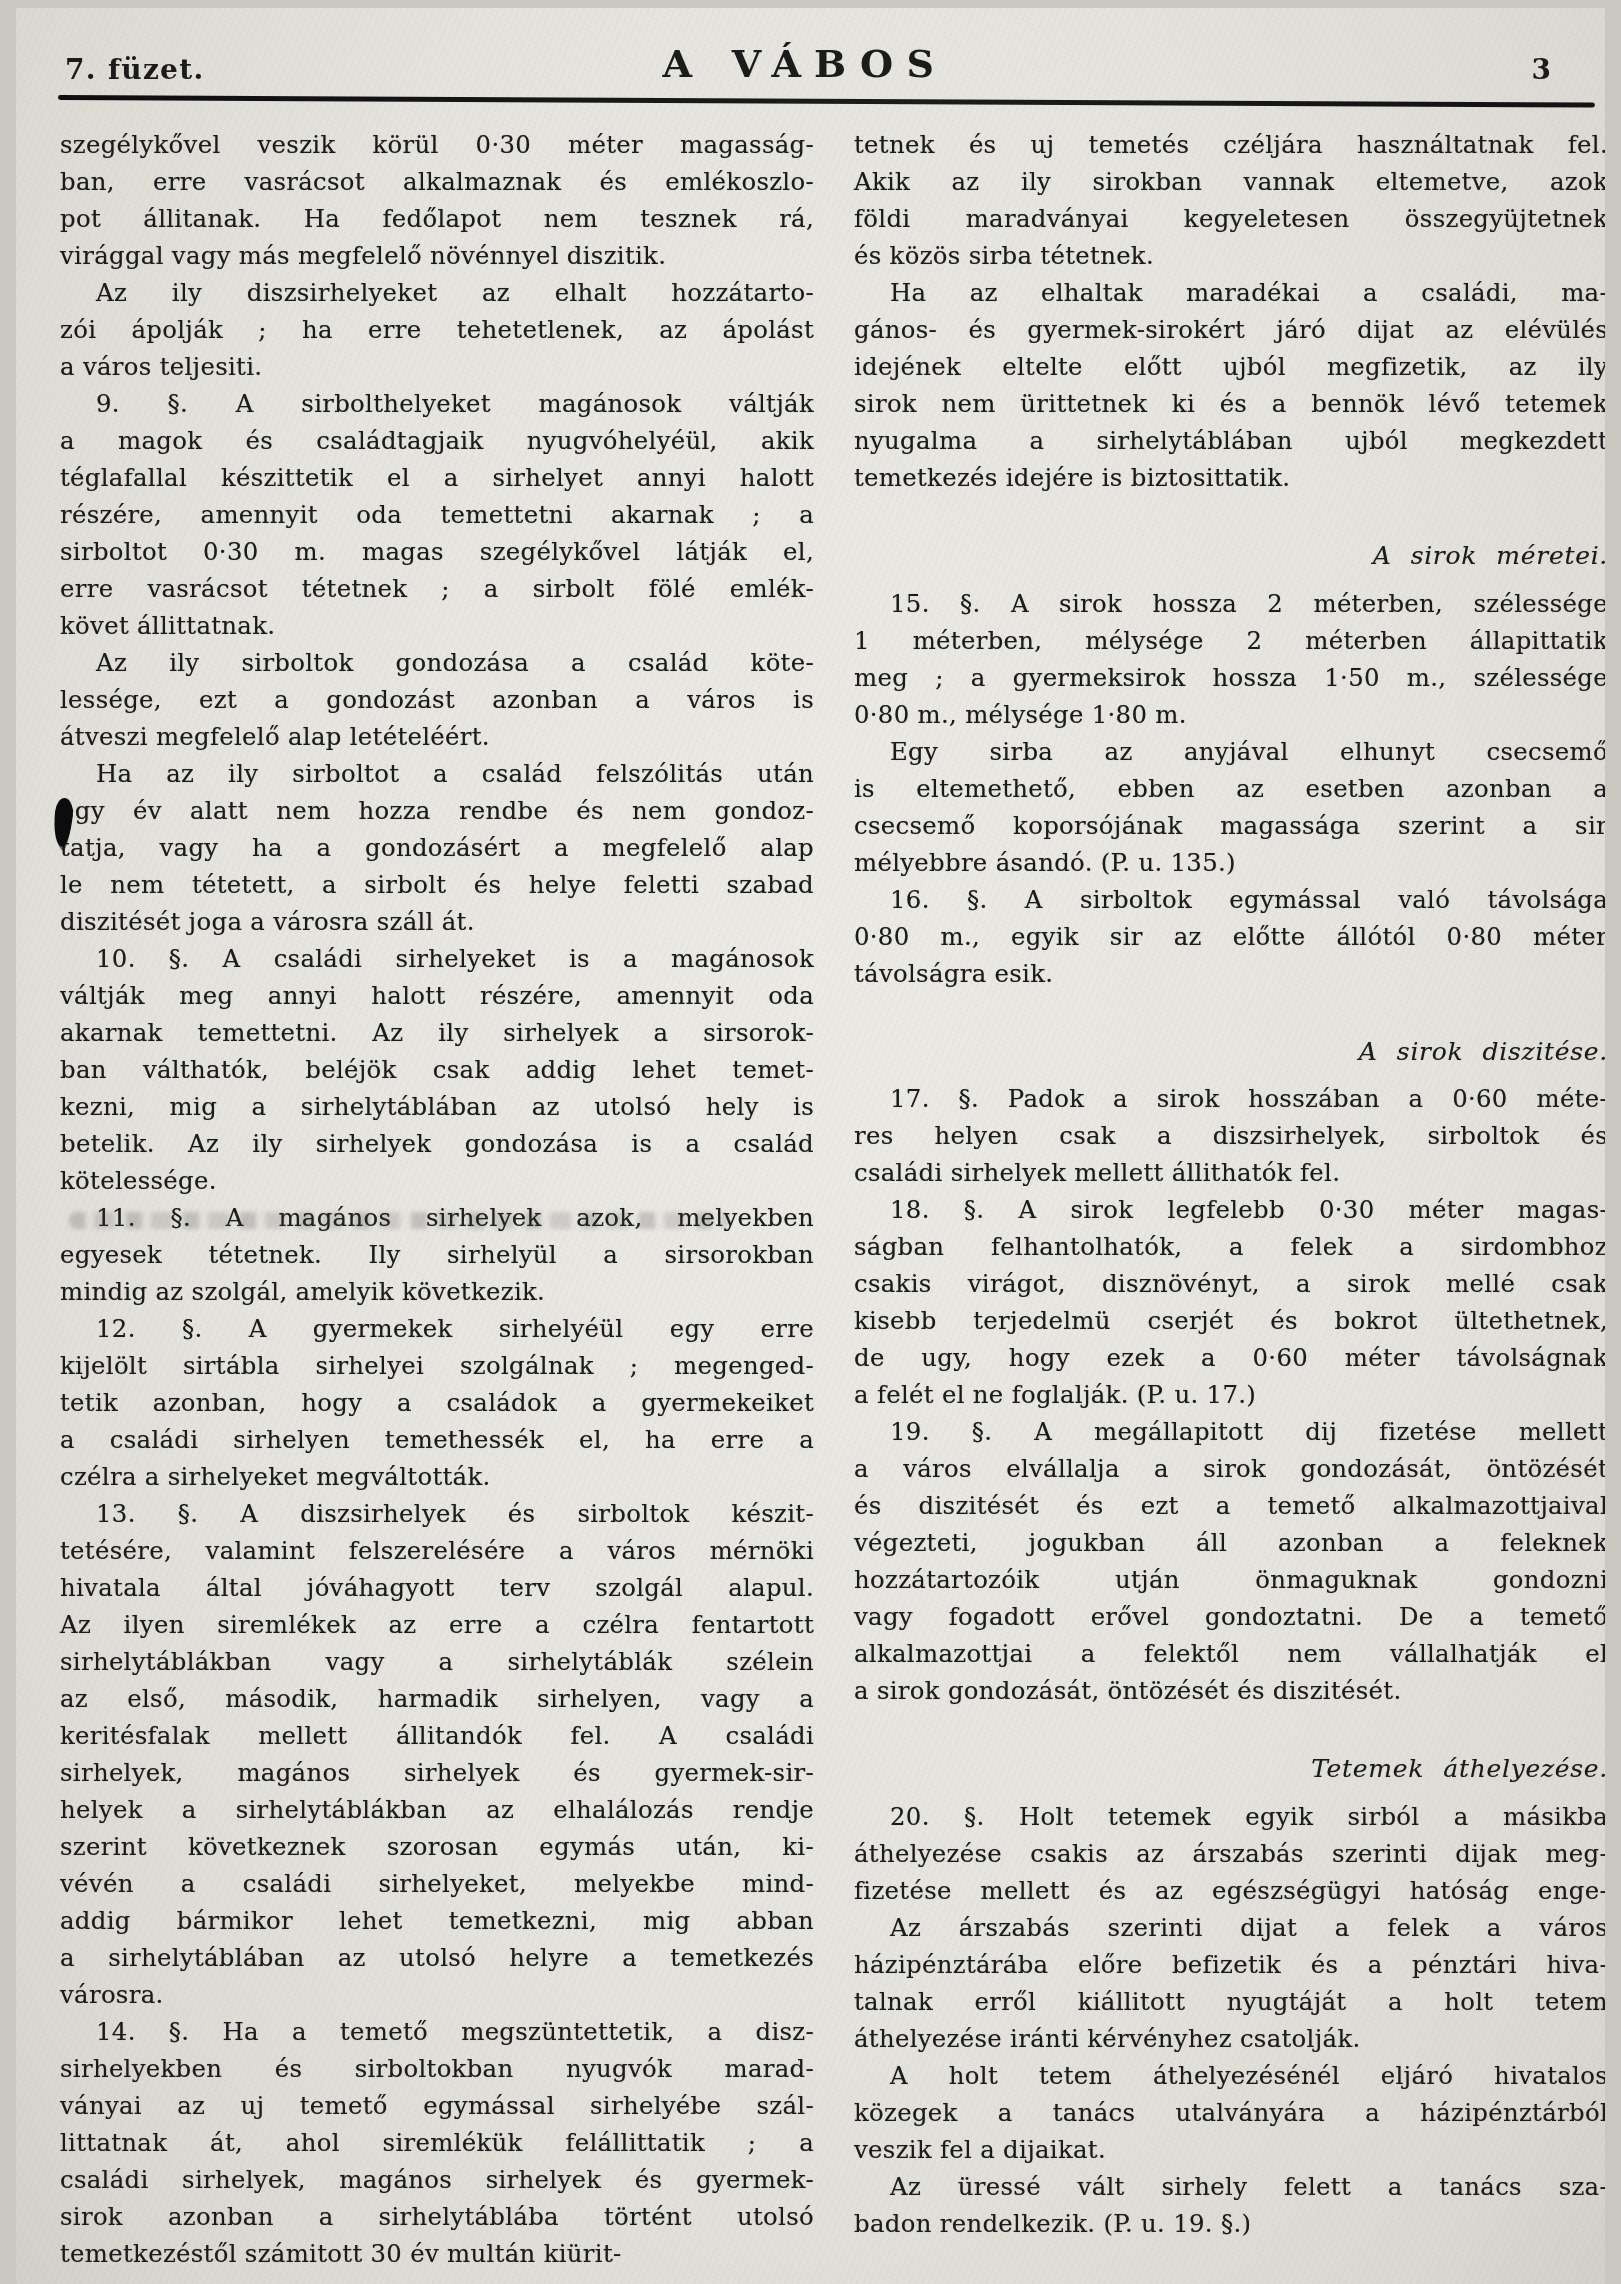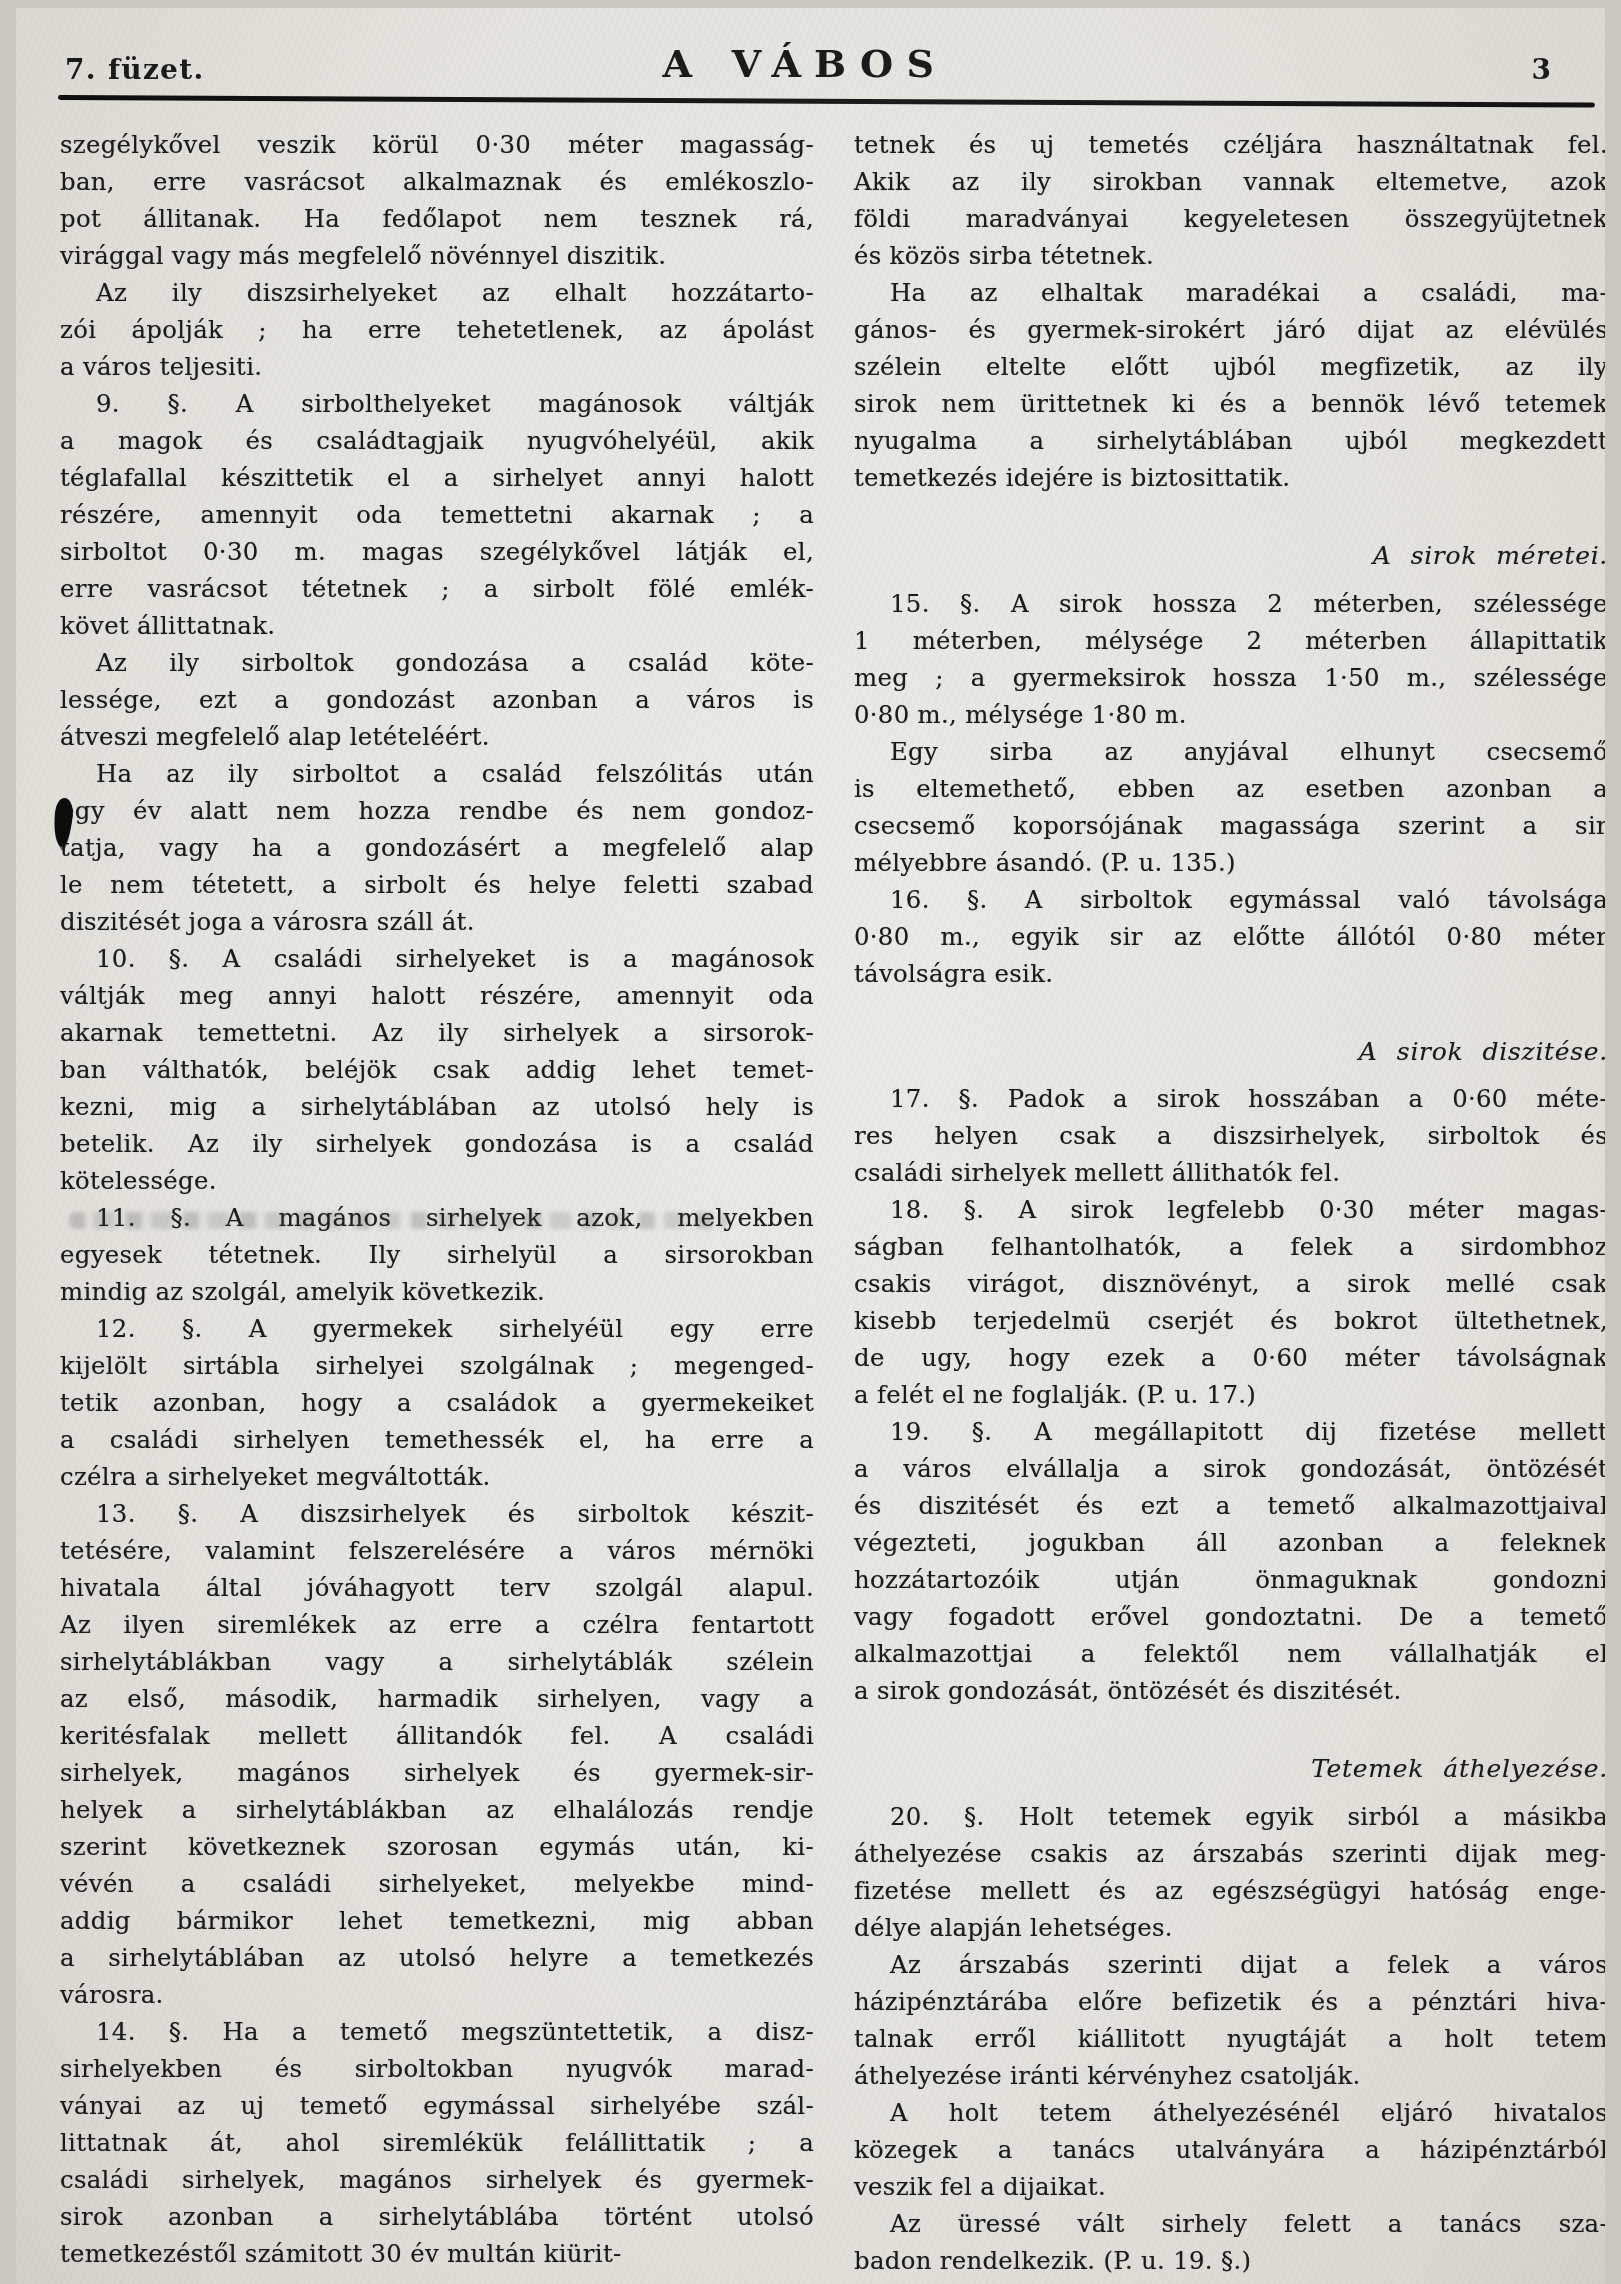--- a/index.html
+++ b/index.html
@@ -164,21 +164,21 @@
         <div class="line just">sirok azonban a sirhelytáblába történt utolsó</div>
         <div class="line">temetkezéstől számitott 30 év multán kiürit-</div>
       </div>
     <div class="col" id="col-right">
         <div class="line just">tetnek és uj temetés czéljára használtatnak fel.</div>
         <div class="line just">Akik az ily sirokban vannak eltemetve, azok</div>
         <div class="line just">földi maradványai kegyeletesen összegyüjtetnek</div>
         <div class="line">és közös sirba tétetnek.</div>
         <div class="line just indent">Ha az elhaltak maradékai a családi, ma-</div>
         <div class="line just">gános- és gyermek-sirokért járó dijat az elévülés</div>
-        <div class="line just">szélein eltelte előtt ujból megfizetik, az ily</div>
+        <div class="line just">idejének eltelte előtt ujból megfizetik, az ily</div>
         <div class="line just">sirok nem ürittetnek ki és a bennök lévő tetemek</div>
         <div class="line just">nyugalma a sirhelytáblában ujból megkezdett</div>
         <div class="line">temetkezés idejére is biztosittatik.</div>
         <div class="heading">A sirok méretei.</div>
         <div class="line just indent">15. §. A sirok hossza 2 méterben, szélessége</div>
         <div class="line just">1 méterben, mélysége 2 méterben állapittatik</div>
         <div class="line just">meg ; a gyermeksirok hossza 1·50 m., szélessége</div>
         <div class="line">0·80 m., mélysége 1·80 m.</div>
         <div class="line just indent">Egy sirba az anyjával elhunyt csecsemő</div>
         <div class="line just">is eltemethető, ebben az esetben azonban a</div>
@@ -202,21 +202,20 @@
         <div class="line just">és diszitését és ezt a temető alkalmazottjaival</div>
         <div class="line just">végezteti, jogukban áll azonban a feleknek</div>
         <div class="line just">hozzátartozóik utján önmaguknak gondozni</div>
         <div class="line just">vagy fogadott erővel gondoztatni. De a temető</div>
         <div class="line just">alkalmazottjai a felektől nem vállalhatják el</div>
         <div class="line">a sirok gondozását, öntözését és diszitését.</div>
         <div class="heading">Tetemek áthelyezése.</div>
         <div class="line just indent">20. §. Holt tetemek egyik sirból a másikba</div>
         <div class="line just">áthelyezése csakis az árszabás szerinti dijak meg-</div>
         <div class="line just">fizetése mellett és az egészségügyi hatóság enge-</div>
-        <div class="line">délye alapján lehetséges.</div>
         <div class="line just indent">Az árszabás szerinti dijat a felek a város</div>
         <div class="line just">házipénztárába előre befizetik és a pénztári hiva-</div>
         <div class="line just">talnak erről kiállitott nyugtáját a holt tetem</div>
         <div class="line">áthelyezése iránti kérvényhez csatolják.</div>
         <div class="line just indent">A holt tetem áthelyezésénél eljáró hivatalos</div>
         <div class="line just">közegek a tanács utalványára a házipénztárból</div>
         <div class="line">veszik fel a dijaikat.</div>
         <div class="line just indent">Az üressé vált sirhely felett a tanács sza-</div>
         <div class="line">badon rendelkezik. (P. u. 19. §.)</div>
       </div>

